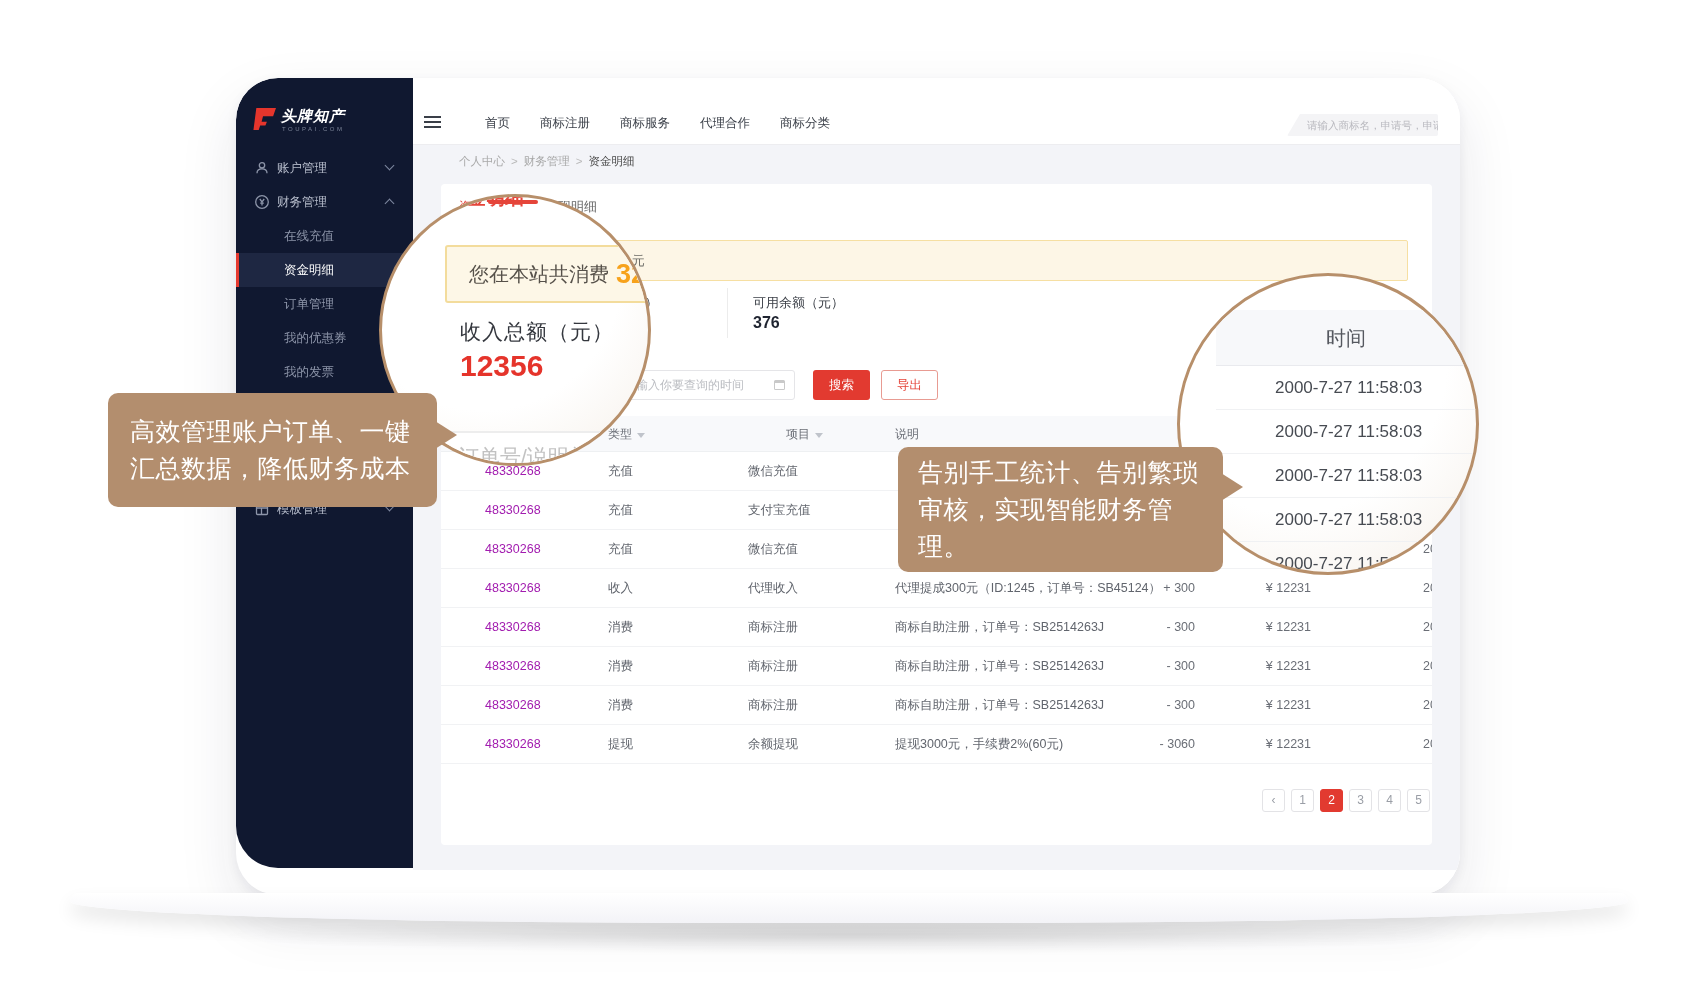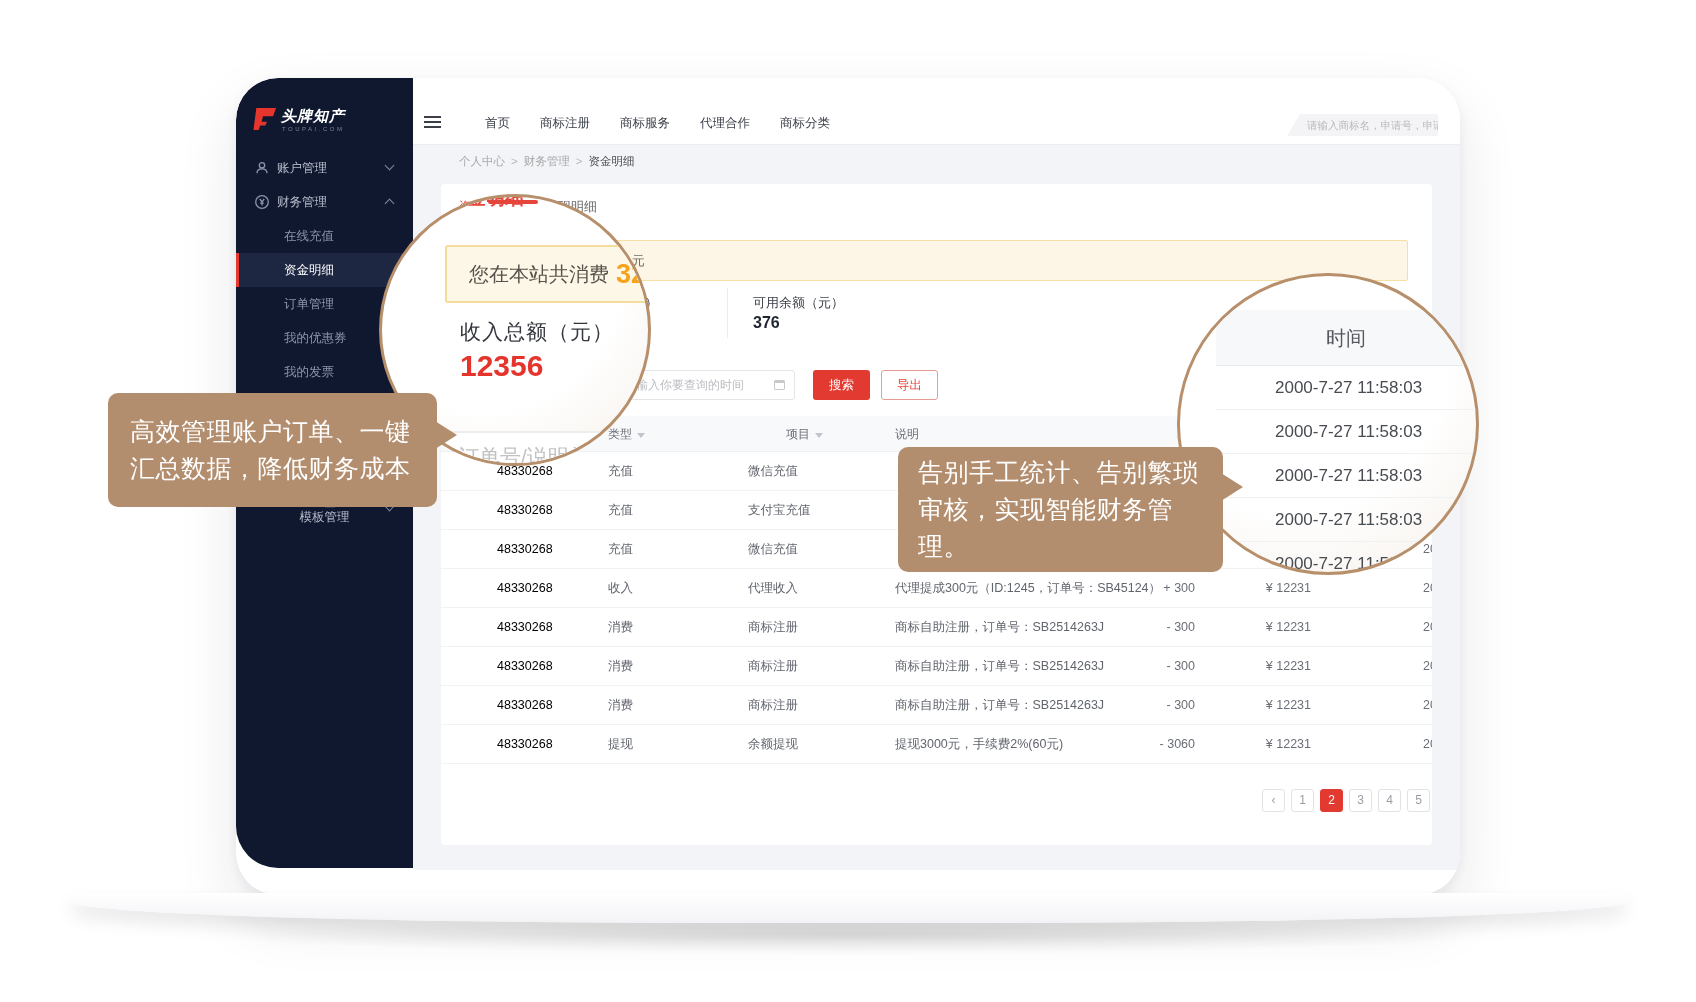--- a/index.html
+++ b/index.html
@@ -21,21 +21,21 @@
   .brand-mark{width:24px;height:22px;background:#e5352c;
     clip-path:polygon(18% 0,100% 0,88% 38%,46% 38%,40% 62%,62% 62%,56% 80%,34% 80%,28% 100%,6% 100%);}
   .brand-txt{margin-left:5px;color:#fff;font-size:15px;font-weight:bold;font-style:italic;letter-spacing:1px;line-height:15px;}
   .brand-sub{margin-left:6px;font-size:6px;color:#7b8397;letter-spacing:2.5px;margin-top:3px;}
   .side-item{position:absolute;left:0;width:177px;height:32px;display:flex;align-items:center;color:#b6bccb;font-size:12.5px;cursor:pointer;}
   .side-item .s-ic{width:16px;height:16px;margin-left:18px;margin-right:7px;display:flex;align-items:center;justify-content:center;}
   .side-item svg{stroke:#8d95a9;fill:none;stroke-width:1.3;}
   .chev{width:7px;height:7px;border-right:1.5px solid #7e88a0;border-bottom:1.5px solid #7e88a0;position:absolute;right:20px;}
   .chev.down{transform:rotate(45deg);top:10px;}
   .chev.up{transform:rotate(-135deg);top:14px;}
-  .it-account{top:74px;} .it-finance{top:108px;} .it-template{top:415px;flex-direction:column;}
+  .it-account{top:74px;} .it-finance{top:108px;} .it-template{top:415px;}
   .sub-items{position:absolute;left:0;top:141px;width:177px;}
   .sub-item{position:relative;height:34px;line-height:34px;color:#8d95a9;font-size:12.5px;padding-left:48px;cursor:pointer;}
   .sub-item .red-bar{display:none;}
   .sub-item.active{background:#1e2742;color:#ffffff;}
   .sub-item.active .red-bar{display:block;position:absolute;left:0;top:0;width:3px;height:34px;background:#e5392f;}
 
   
   .main{position:absolute;left:177px;top:0;width:1047px;height:817px;background:#fff;}
   .navbar{position:absolute;left:0;top:0;width:1047px;height:67px;background:#fff;border-bottom:1px solid #ededf0;}
   .hamburger{position:absolute;left:11px;top:38px;width:17px;height:13px;cursor:pointer;}
@@ -80,21 +80,21 @@
   .btn-export{left:440px;background:#fff;color:#e5453a;border:1px solid #e89b92;line-height:28px;}
 
   
   .thead{position:absolute;left:0;top:232px;width:991px;height:36px;background:#f8f9fb;border-bottom:1px solid #eef0f2;font-size:12px;color:#6a6e76;}
   .th{position:absolute;top:0;height:36px;line-height:36px;display:flex;align-items:center;gap:5px;}
   .caret{width:0;height:0;border-left:4px solid transparent;border-right:4px solid transparent;border-top:5px solid #c0c4cb;margin-top:2px;}
   .th-order{left:44px;} .th-type{left:167px;cursor:pointer;} .th-project{left:307px;cursor:pointer;margin-left:38px;} .th-desc{left:454px;}
   .tbody{position:absolute;left:0;top:268px;width:991px;}
   .trow{position:relative;height:39px;border-bottom:1px solid #f1f2f4;font-size:12.5px;color:#61656d;}
   .td{position:absolute;top:0;line-height:39px;white-space:nowrap;}
-  .td-order{left:56px;color:#000000;}
+  .td-order{left:44px;color:#a21caf;}
   .td-type{left:167px;} .td-project{left:307px;}
   .td-desc{left:454px;width:300px;overflow:hidden;}
   .td-amount{left:640px;width:114px;text-align:right;color:#6a6e76;}
   .td-balance{left:764px;width:106px;text-align:right;color:#6a6e76;}
   .td-time{left:982px;color:#6a6e76;}
 
   .pager{position:absolute;left:821px;top:605px;display:flex;gap:6px;}
   .pg{width:23px;height:23px;border:1px solid #e3e3e6;border-radius:3px;background:#fff;color:#9a9ea6;
     font-size:12px;text-align:center;line-height:21px;cursor:pointer;}
   .pg.active{background:#e23a30;border-color:#e23a30;color:#fff;}

